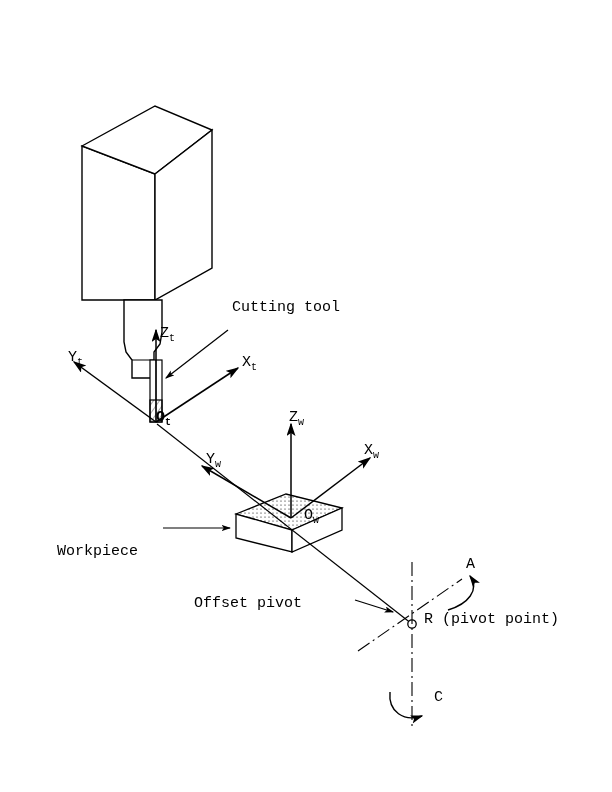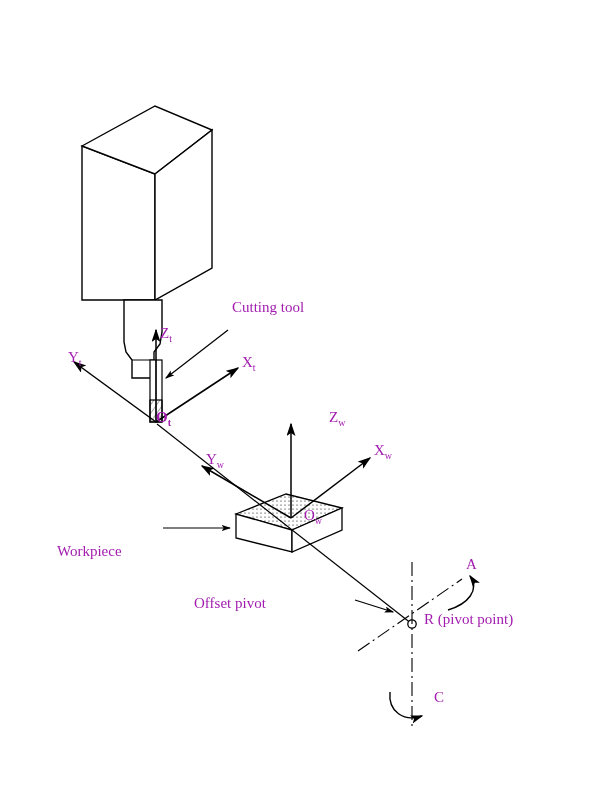--- a/index.html
+++ b/index.html
@@ -21,23 +21,23 @@
   }
   svg.diagram {
     position: absolute;
     left: 0;
     top: 0;
     width: 612px;
     height: 792px;
   }
   .lbl {
     position: absolute;
-    font-family: Liberation Serif, serif;
+    font-family: Liberation Mono, monospace;
     font-size: 15px;
-    color: #a21caf;
+    color: #000000;
     white-space: nowrap;
     line-height: 1;
   }
   .lbl .sub {
     font-size: 10px;
     vertical-align: sub;
   }
   .lbl.bold {
     font-weight: bold;
   }
@@ -171,25 +171,25 @@
   </div>
 
   <div class="lbl" style="left:68px; top:350px;">
     <span>Y</span><span class="sub">t</span>
   </div>
 
   <div class="lbl bold" style="left:156px; top:410px;">
     <span>O</span><span class="sub">t</span>
   </div>
 
-  <div class="lbl" style="left:289px; top:410px;margin-left:40px;">
+  <div class="lbl" style="left:289px; top:410px;">
     <span>Z</span><span class="sub">w</span>
   </div>
 
-  <div class="lbl" style="left:374px; top:443px;">
+  <div class="lbl" style="left:364px; top:443px;">
     <span>X</span><span class="sub">w</span>
   </div>
 
   <div class="lbl" style="left:206px; top:452px;text-align:right;">
     <span>Y</span><span class="sub">w</span>
   </div>
 
   <div class="lbl" style="left:304px; top:508px;">
     <span>O</span><span class="sub">w</span>
   </div>

